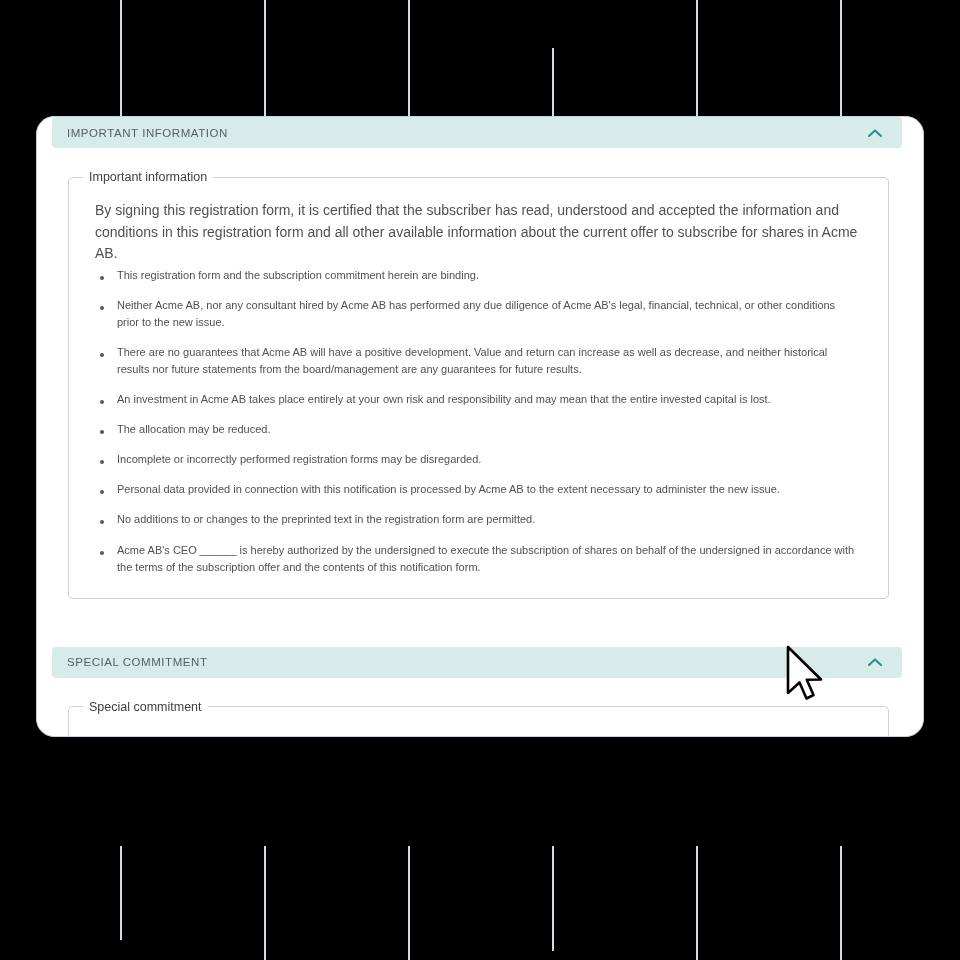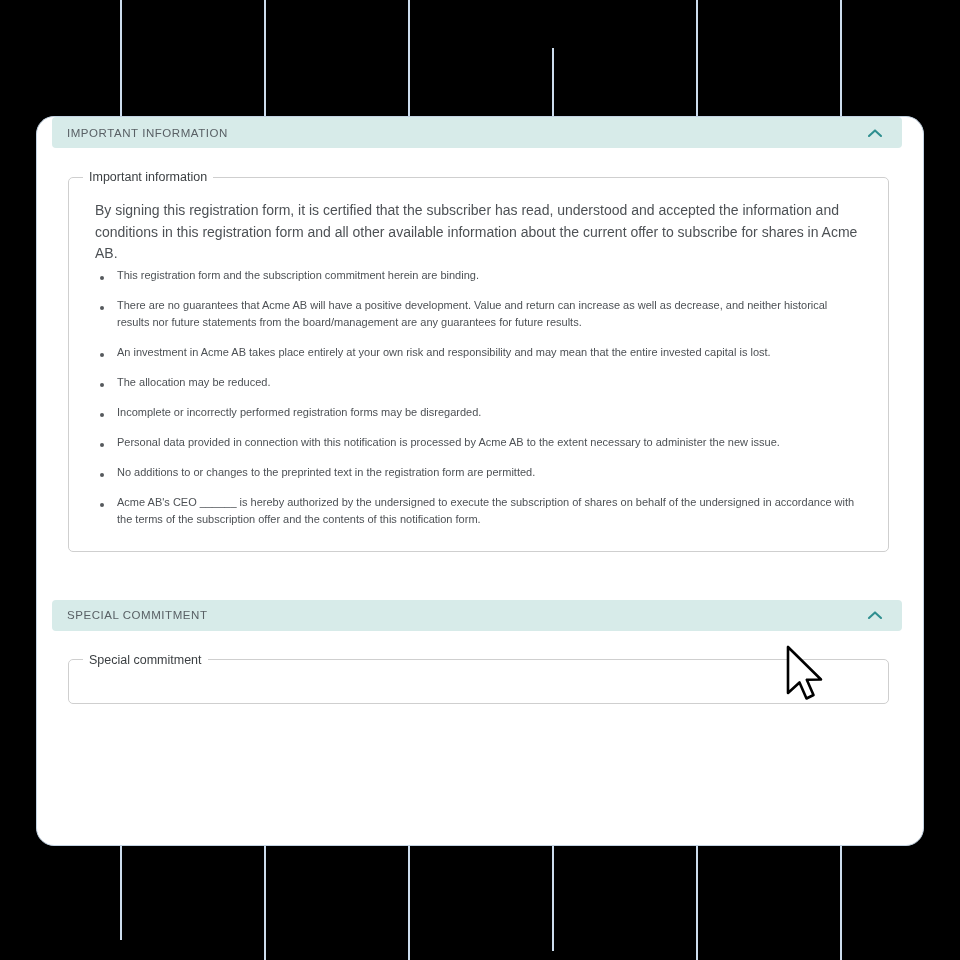--- a/index.html
+++ b/index.html
@@ -27,21 +27,21 @@
     width: 2px;
     background: #ccdced;
   }
 
   
   #card {
     position: absolute;
     left: 36px;
     top: 116px;
     width: 888px;
-    height: 730px;
+    height: 621px;
     background: #ffffff;
     border-radius: 18px;
     border: 1px solid #c3d3e2;
     box-sizing: border-box;
     overflow: hidden;
   }
   #card-scroll {
     position: absolute;
     inset: 0;
     overflow: hidden;
@@ -178,20 +178,21 @@
           </svg>
         </span>
       </div>
 
       <fieldset class="fieldset">
         <legend>Important information</legend>
         <div class="fieldset-body">
           <p class="intro">By signing this registration form, it is certified that the subscriber has read, understood and accepted the information and conditions in this registration form and all other available information about the current offer to subscribe for shares in Acme AB.</p>
           <ul class="bullets">
             <li>This registration form and the subscription commitment herein are binding.</li>
+            <li>Neither Acme AB, nor any consultant hired by Acme AB has performed any due diligence of Acme AB's legal, financial, technical, or other conditions prior to the new issue.</li>
             <li>There are no guarantees that Acme AB will have a positive development. Value and return can increase as well as decrease, and neither historical results nor future statements from the board/management are any guarantees for future results.</li>
             <li>An investment in Acme AB takes place entirely at your own risk and responsibility and may mean that the entire invested capital is lost.</li>
             <li>The allocation may be reduced.</li>
             <li>Incomplete or incorrectly performed registration forms may be disregarded.</li>
             <li>Personal data provided in connection with this notification is processed by Acme AB to the extent necessary to administer the new issue.</li>
             <li>No additions to or changes to the preprinted text in the registration form are permitted.</li>
             <li>Acme AB's CEO ______ is hereby authorized by the undersigned to execute the subscription of shares on behalf of the undersigned in accordance with the terms of the subscription offer and the contents of this notification form.</li>
           </ul>
         </div>
       </fieldset>

